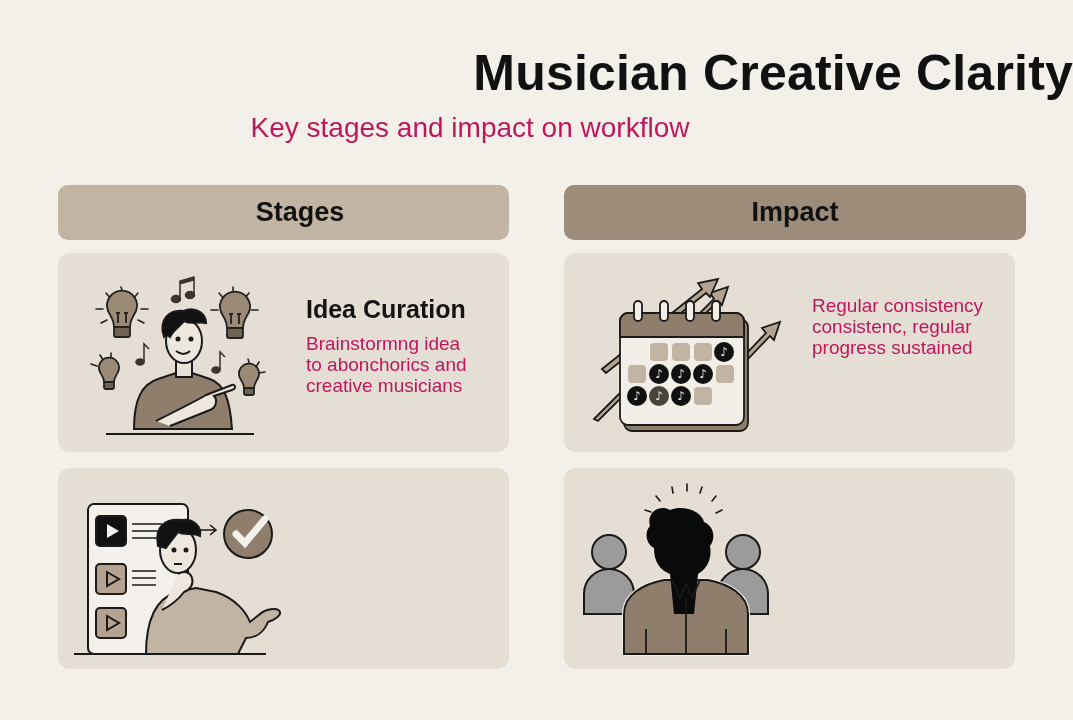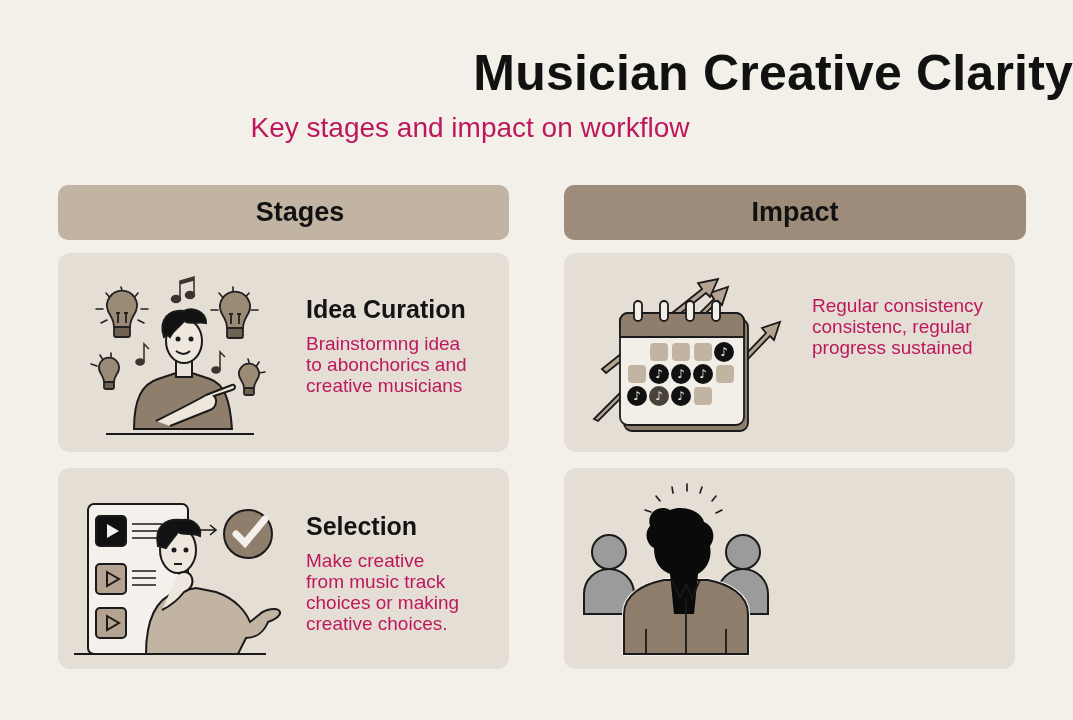--- a/index.html
+++ b/index.html
@@ -147,27 +147,20 @@
         <path d="M80 180 c0 -35 10 -55 30 -62 l20 -4 l20 4 c20 7 30 20 34 30 l10 -8 c4 -4 18 -8 20 -2 c1 4 -6 8 -12 10 c-4 10 -12 16 -22 16 l-8 16z" fill="#c2b4a3"></path>
         <ellipse cx="112" cy="76" rx="18" ry="23" fill="#eee7dd"></ellipse>
         <path d="M92 72 c-4 -20 8 -28 24 -26 c10 -2 20 6 18 16 c-8 -4 -16 0 -22 -4 c-4 6 -8 10 -12 16c-2 0 -6 -2 -8 -2z" fill="#111"></path>
         <circle cx="108" cy="76" r="1.5" fill="#111"></circle>
           <circle cx="120" cy="76" r="1.5" fill="#111"></circle>
         <path d="M108 90 h8" fill="none"></path>
         <path d="M112 100 c6 -4 12 -2 14 4 c2 6 -2 12 -8 14 c-6 8 -14 14 -22 18" fill="#eee7dd"></path>
         <line x1="8" y1="180" x2="200" y2="180"></line>
       </g>
     </svg>
-  </div>
-  <div class="text">
-    <div class="card-title">Selection</div>
-    <div class="card-desc">Make creative
-from music track
-choices or making
-creative choices.</div>
   </div>
 </div>
 
 <div class="card r1 c2">
   <div class="illus">
     <svg width="228" height="190" viewBox="0 0 228 190">
       <g stroke="#1a1a1a" stroke-width="1.8">
 
         <path d="M22 160 l120 -120 l-4 -6 l18 -6 l-6 18 l-4 -4 l-120 120z" fill="#b3a390"></path>
         <path d="M30 110 l100 -80 l-4 -6 l20 -4 l-8 18 l-4 -4 l-100 80z" fill="#b3a390"></path>

